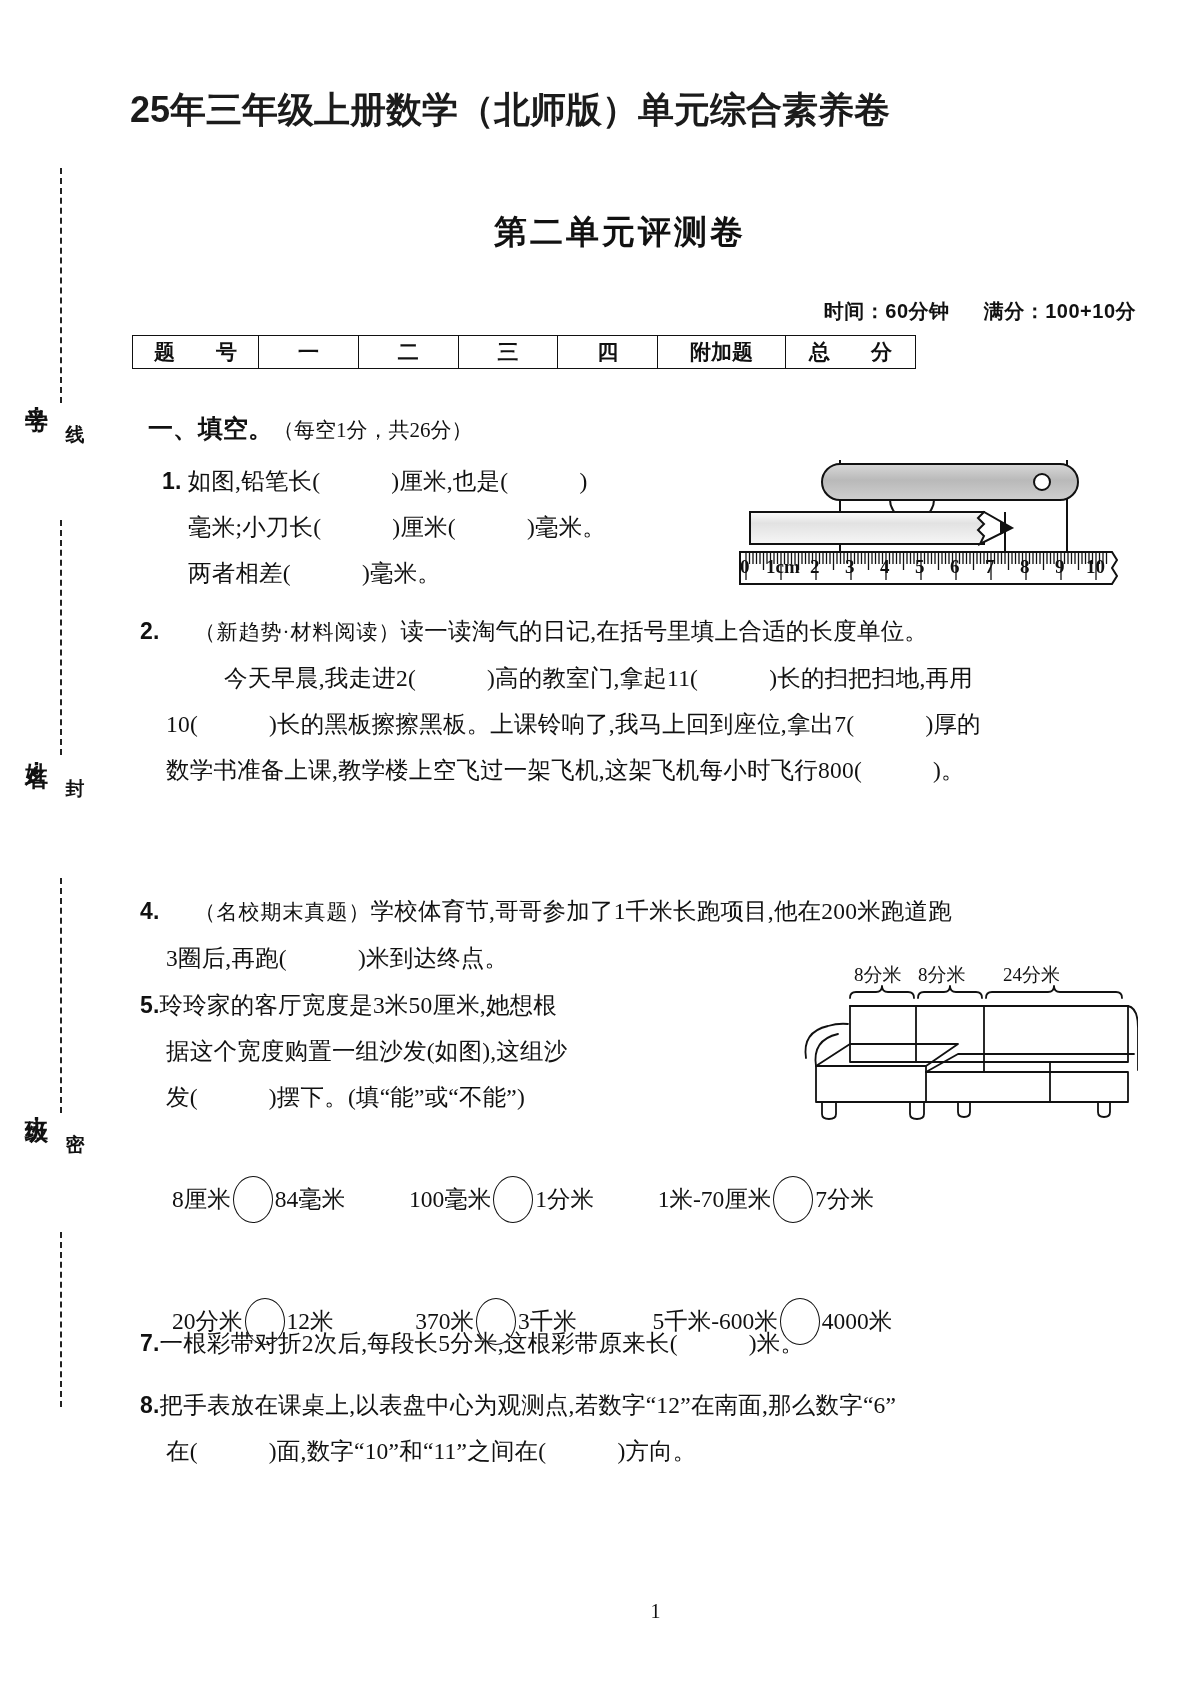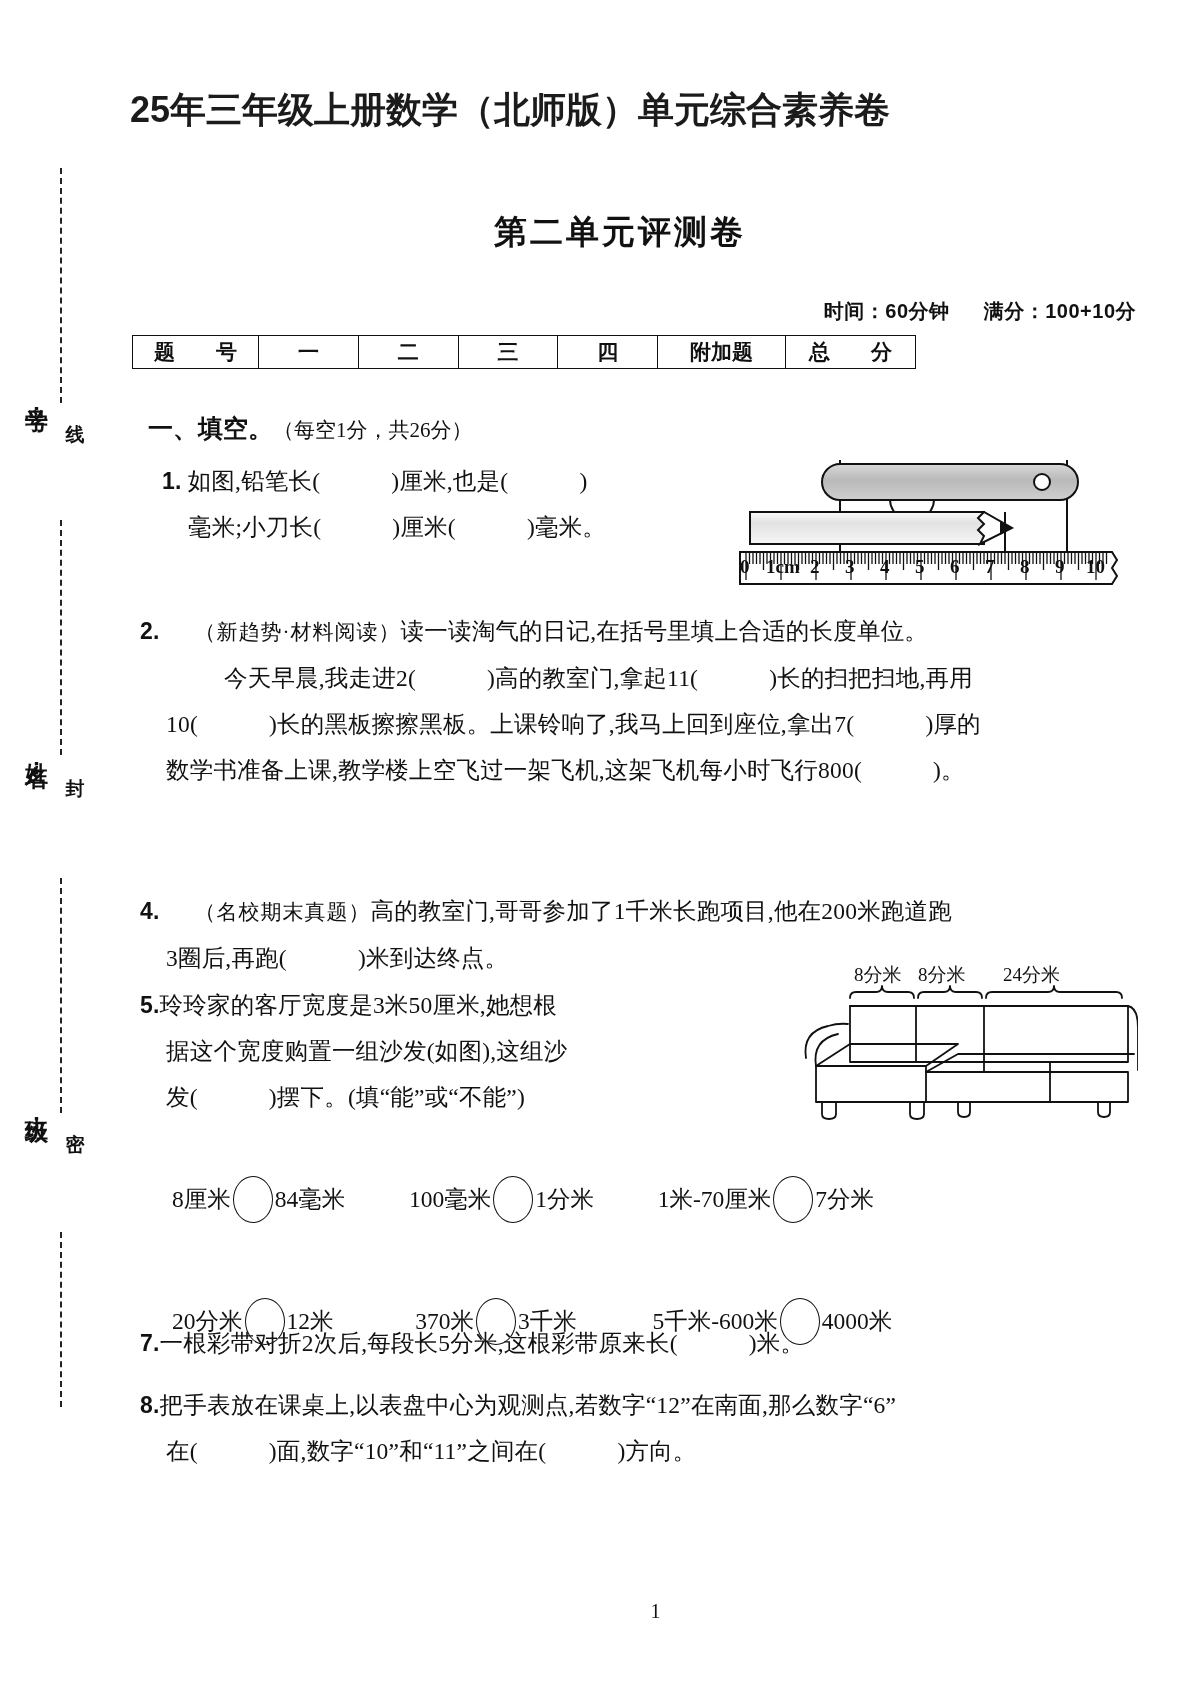--- a/index.html
+++ b/index.html
@@ -213,20 +213,21 @@
   <div class="section-head" style="left:8px; top:412px;margin-left:20px;">
     <span class="b">一、填空。</span><span class="note">（每空1分，共26分）</span>
   </div>
 
   <div class="q" style="left:42px; top:458px;">
     <div>
       <span class="num">1.</span>
       <span>如图,铅笔长(　　　)厘米,也是(　　　)</span>
     </div>
     <div style="padding-left:26px;">毫米;小刀长(　　　)厘米(　　　)毫米。</div>
+    <div style="padding-left:26px;">两者相差(　　　)毫米。</div>
   </div>
 
   <div id="fig-ruler">
     <svg width="420" height="142" viewBox="0 0 420 142" xmlns="http://www.w3.org/2000/svg">
       <defs>
         <linearGradient id="knifeg" x1="0" y1="0" x2="0" y2="1">
           <stop offset="0%" stop-color="#d8d8d8"></stop>
           <stop offset="45%" stop-color="#b9b9b9"></stop>
           <stop offset="100%" stop-color="#cfcfcf"></stop>
         </linearGradient>
@@ -386,21 +387,21 @@
       <span class="num">2.</span><span class="tag">（新趋势·材料阅读）</span><span>读一读淘气的日记,在括号里填上合适的长度单位。</span>
     </div>
     <div style="padding-left:84px;">今天早晨,我走进2(　　　)高的教室门,拿起11(　　　)长的扫把扫地,再用</div>
     <div style="padding-left:26px;">10(　　　)长的黑板擦擦黑板。上课铃响了,我马上回到座位,拿出7(　　　)厚的</div>
     <div style="padding-left:26px;">数学书准备上课,教学楼上空飞过一架飞机,这架飞机每小时飞行800(　　　)。</div>
   </div>
 
 
   <div class="q" style="left:20px; top:888px;">
     <div>
-      <span class="num">4.</span><span class="tag">（名校期末真题）</span><span>高的教室门,哥哥参加了1千米长跑项目,他在200米跑道跑</span>
+      <span class="num">4.</span><span class="tag">（名校期末真题）</span><span>学校体育节,哥哥参加了1千米长跑项目,他在200米跑道跑</span>
     </div>
     <div style="padding-left:26px;">3圈后,再跑(　　　)米到达终点。</div>
   </div>
 
   <div class="q" style="left:20px; top:982px;">
     <div>
       <span class="num">5.</span><span>玲玲家的客厅宽度是3米50厘米,她想根</span>
     </div>
     <div style="padding-left:26px;">据这个宽度购置一组沙发(如图),这组沙</div>
     <div style="padding-left:26px;">发(　　　)摆下。(填“能”或“不能”)</div>

